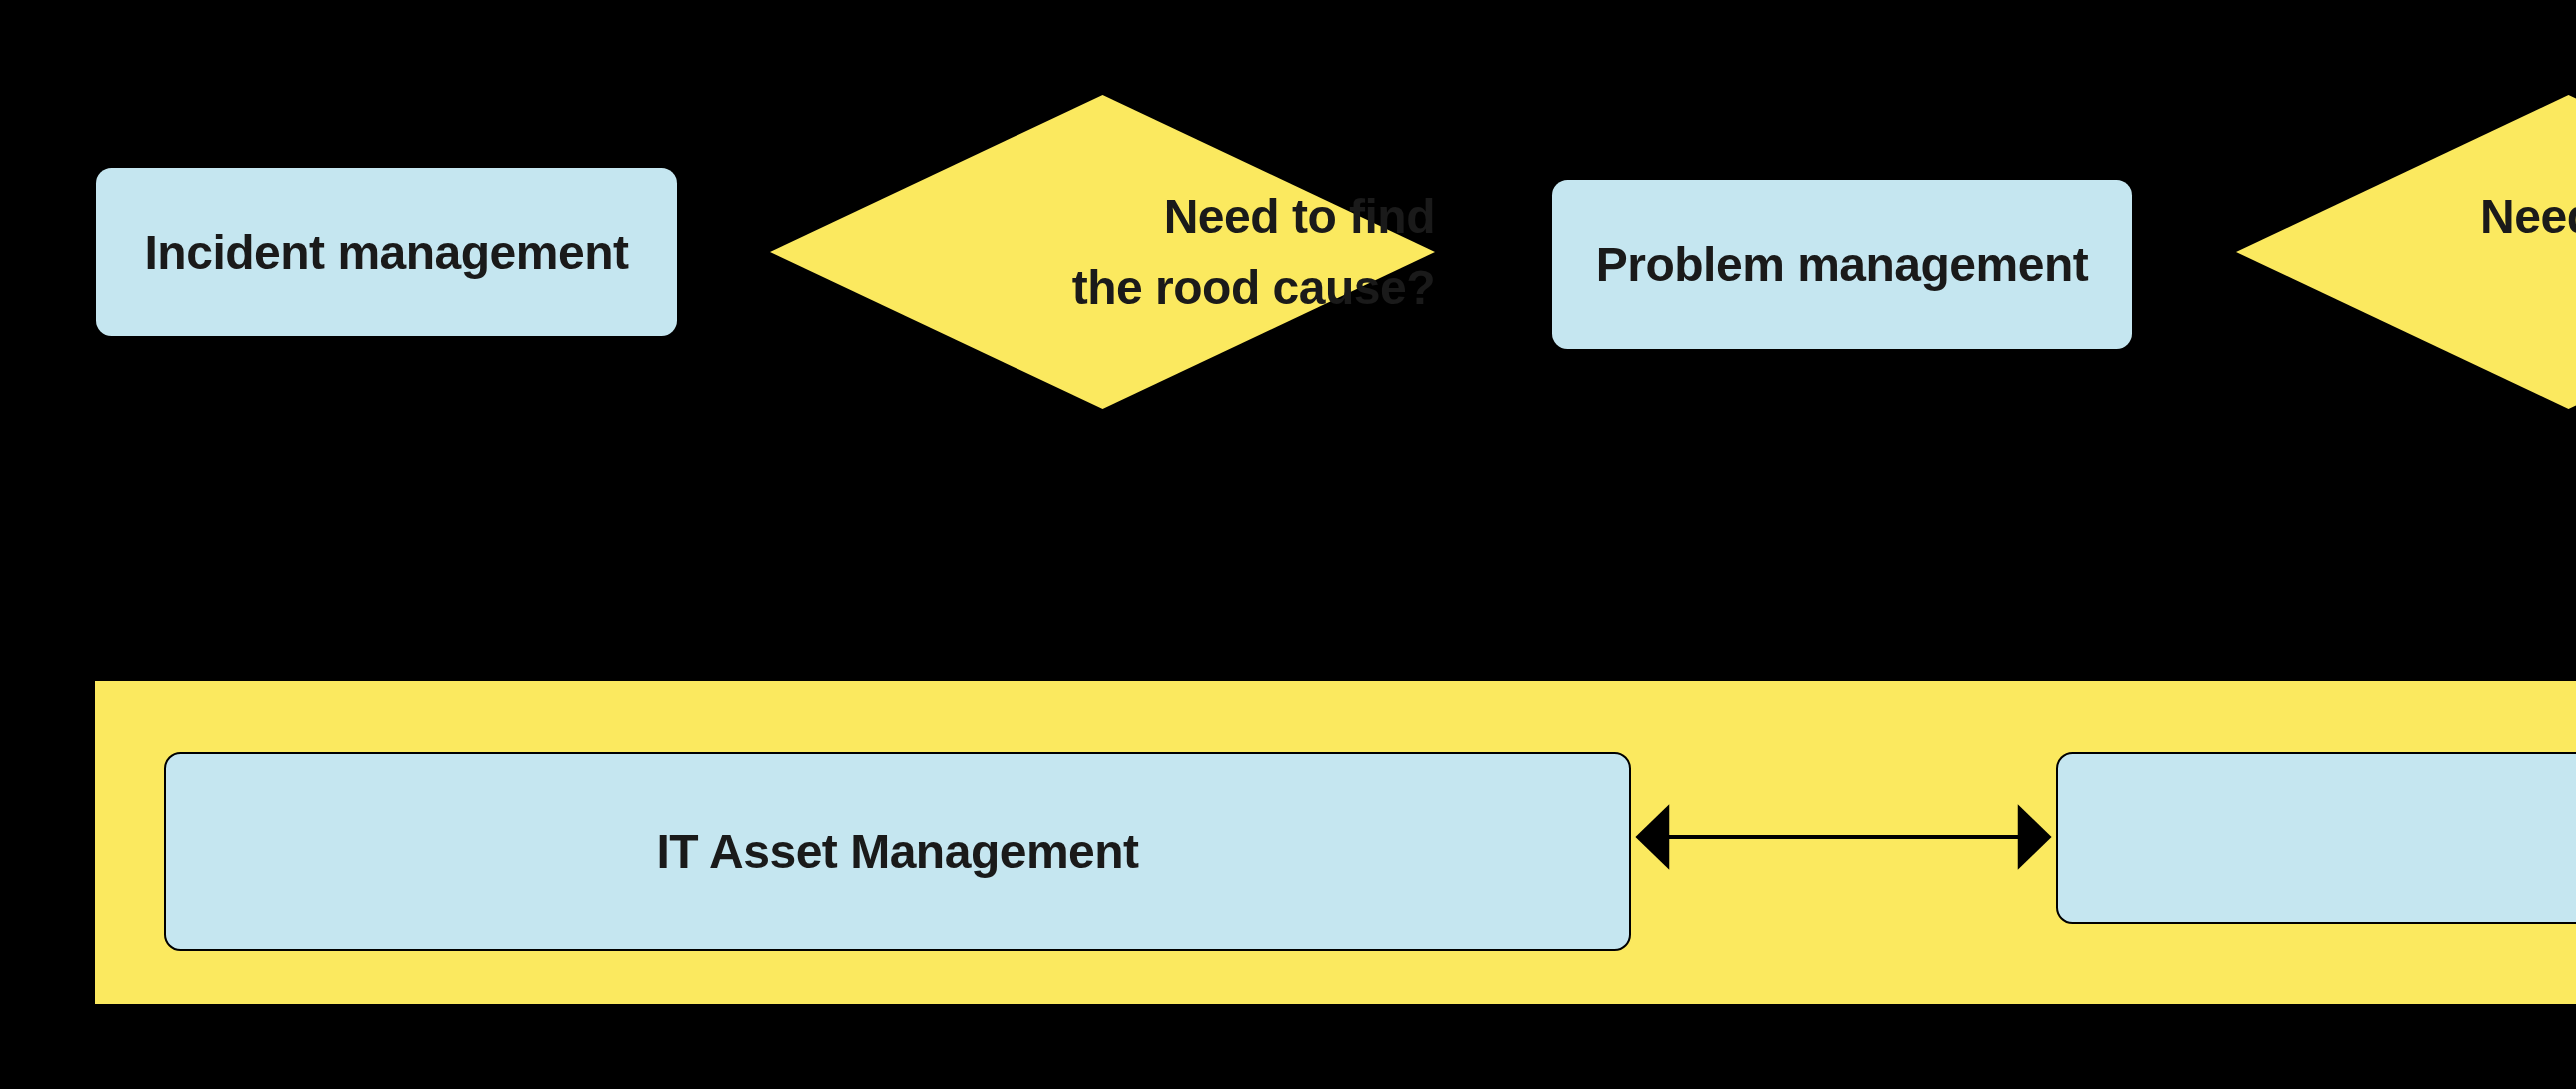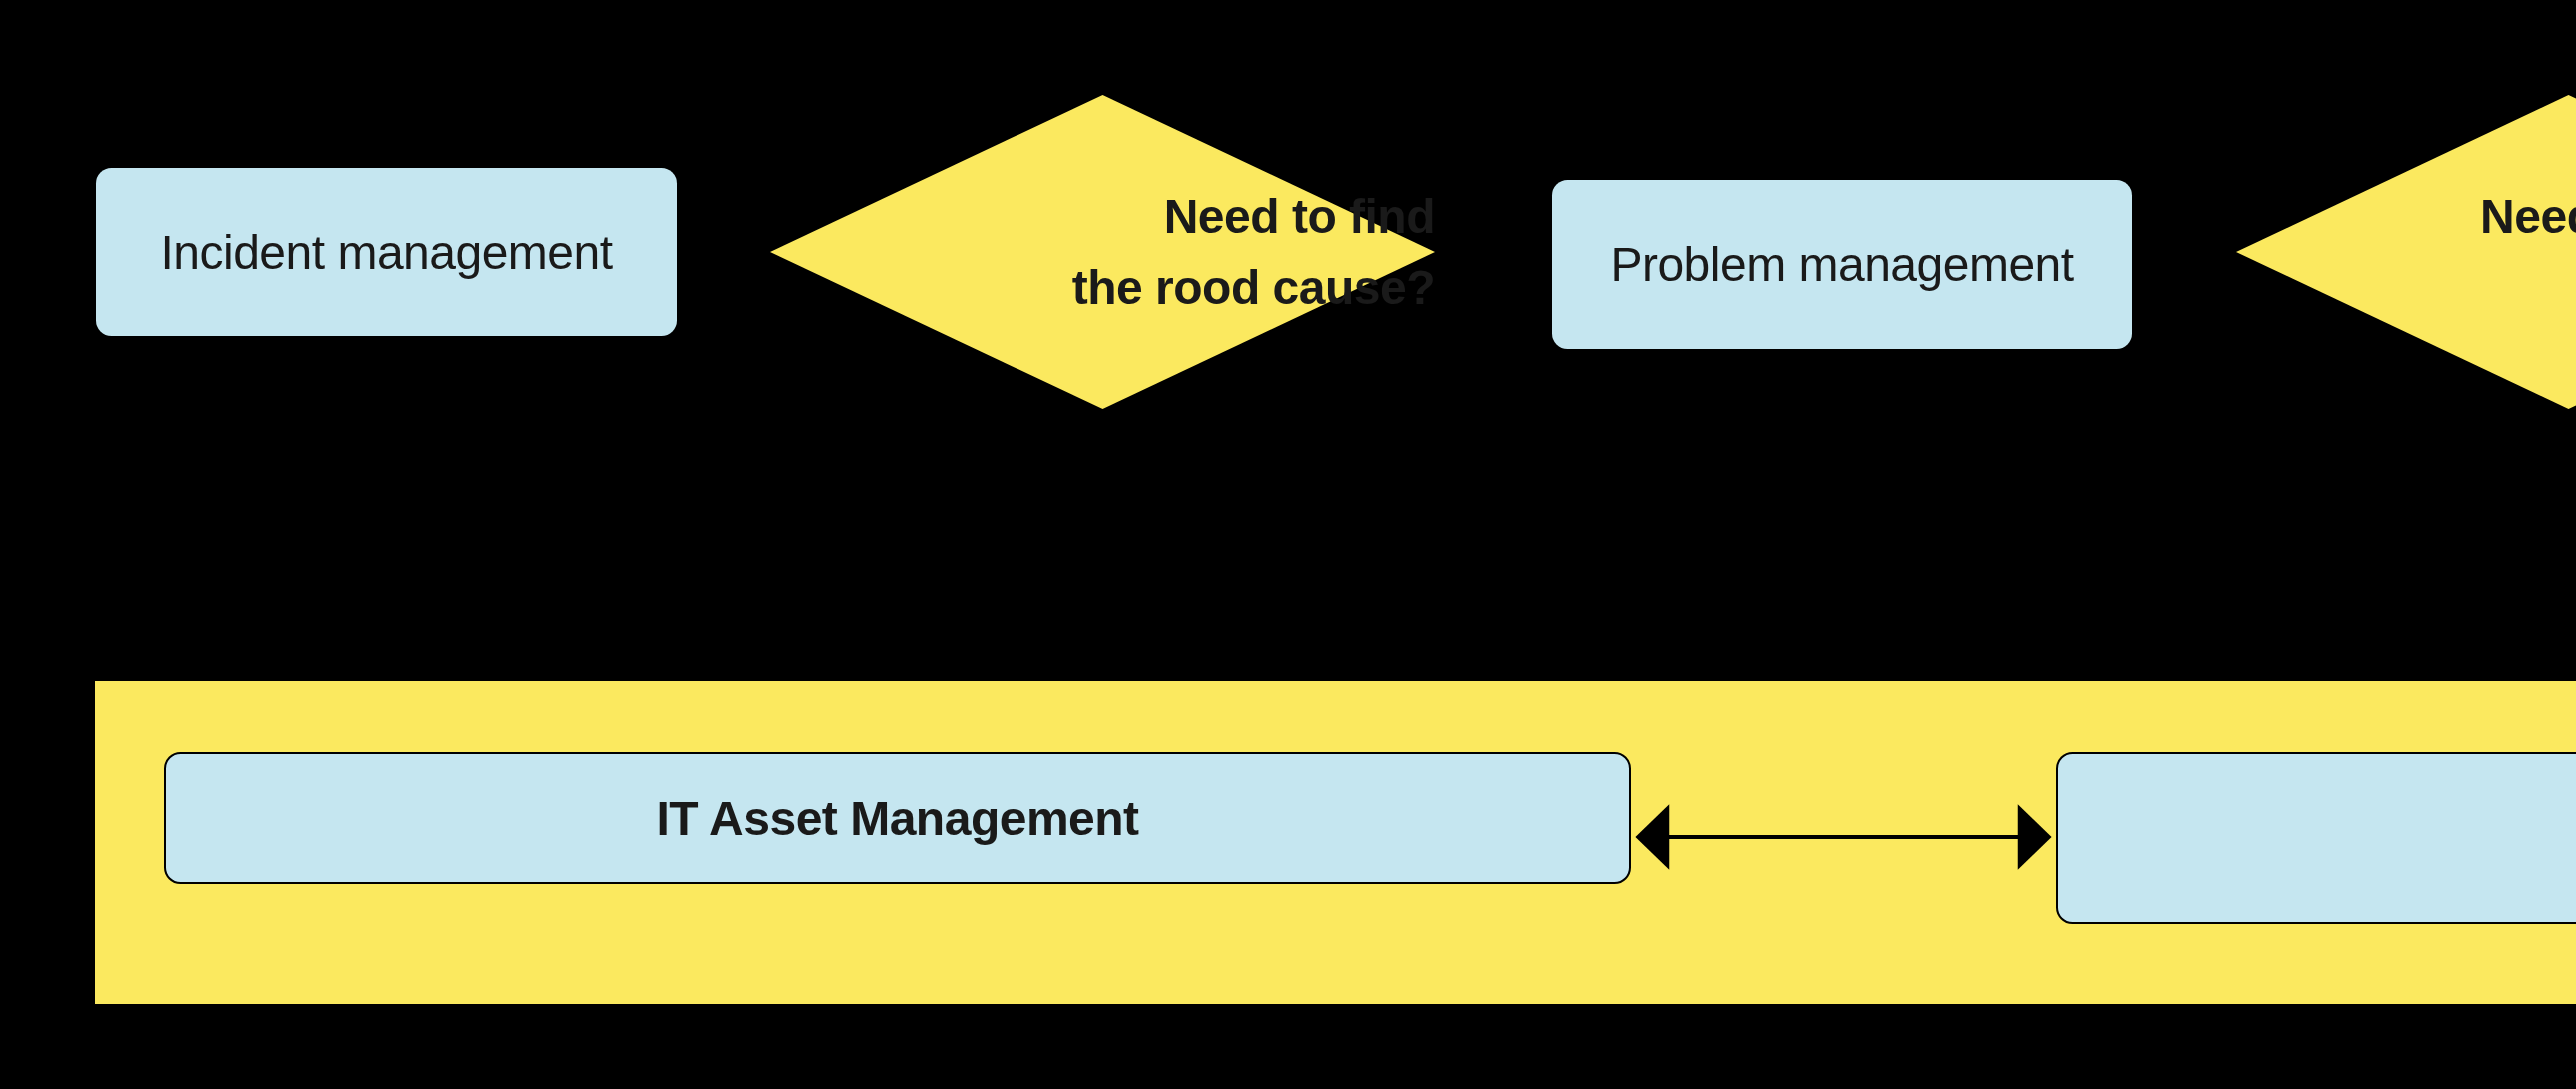--- a/index.html
+++ b/index.html
@@ -25,21 +25,21 @@
   
   .proc-box {
     position: absolute;
     background: #c5e6f0;
     border-radius: 15.5px;
     display: flex;
     align-items: center;
     justify-content: center;
     color: #1a1a1a;
     font-size: 48px;
-    font-weight: 400;
+    font-weight: 700;
     letter-spacing: -0.5px;
     white-space: nowrap;
   }
   #box-incident { left: 96px;  top: 168px; width: 581px; height: 168px; }
   #box-problem  { left: 1552px; top: 180px; width: 580px; height: 169px; }
 
   .diamond {
     position: absolute;
     width: 665px;
     height: 314px;
@@ -86,21 +86,21 @@
     display: flex;
     align-items: center;
     justify-content: center;
     color: #1a1a1a;
     font-size: 48px;
     font-weight: 700;
     letter-spacing: -0.5px;
     white-space: nowrap;
   }
   
-  #box-itam { left: 69px;  top: 71px; width: 1467px; height: 132px; text-align: center; }
+  #box-itam { left: 69px;  top: 71px; width: 1467px; height: 199px; text-align: center; }
   #box-cmdb { left: 1961px; top: 71px; width: 1466px; height: 172px; }
 
   .double-arrow-svg {
     position: absolute;
     left: 1536px;  
     top: 115px;    
     width: 425px;
     height: 82px;
   }
 </style>

